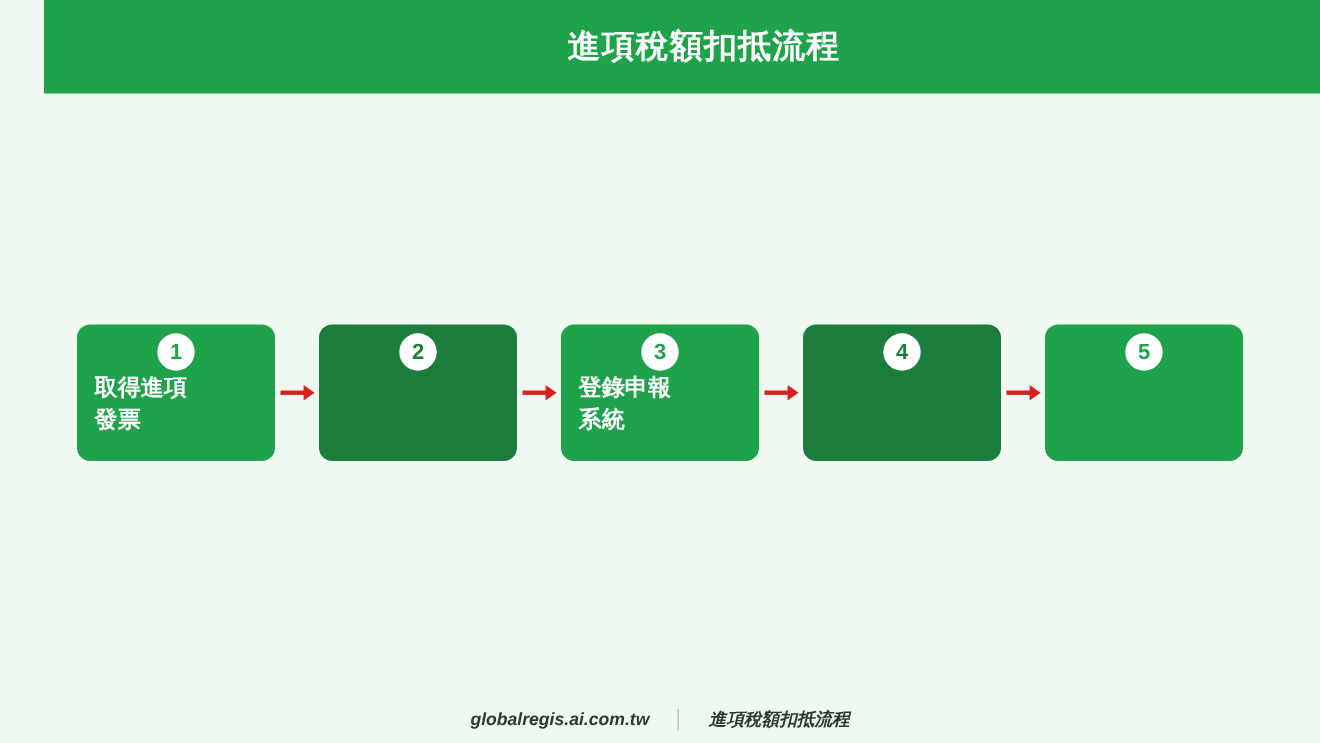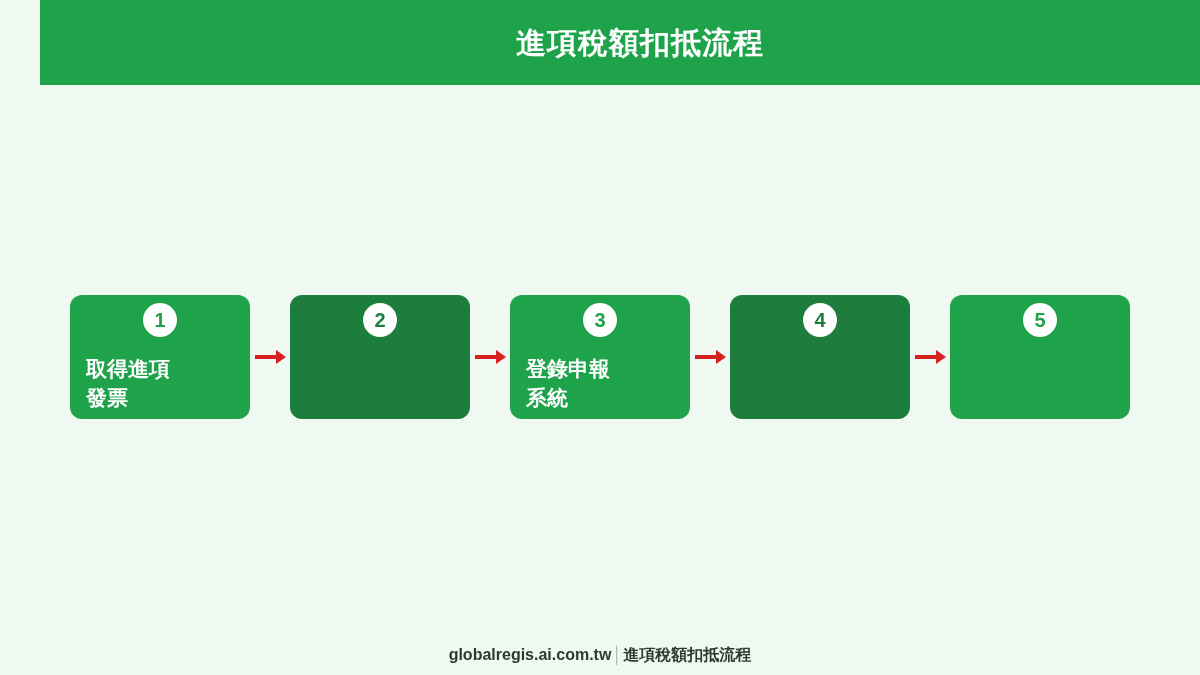--- a/index.html
+++ b/index.html
@@ -77,21 +77,21 @@
     font-weight: bold;
     line-height: 1;
   }
   .tone-light .step-badge { color: #1ea34b; }
   .tone-dark  .step-badge { color: #1d7d3d; }
 
   .step-label {
     position: absolute;
     left: 16px;
     right: 12px;
-    top: 60px;
+    top: 44px;
     color: #ffffff;
     font-size: 21px;
     font-weight: bold;
     line-height: 1.38;
     white-space: pre-line;
     word-break: break-all;
   }
 
   
   .connector {
@@ -123,25 +123,26 @@
 
   
   .footer {
     position: absolute;
     left: 0;
     bottom: 12px;
     width: 1200px;
     display: flex;
     align-items: center;
     justify-content: center;
-    gap: 1px;
+    gap: 22px;
     color: #2b3a33;
     font-size: 16px;
     font-weight: bold;
     line-height: 1;
+    font-style: italic;
   }
   .footer-sep {
     color: #a9bdb2;
     font-weight: normal;
   }
 </style>
 </head>
 <body>
 
 <div class="header-bar">

